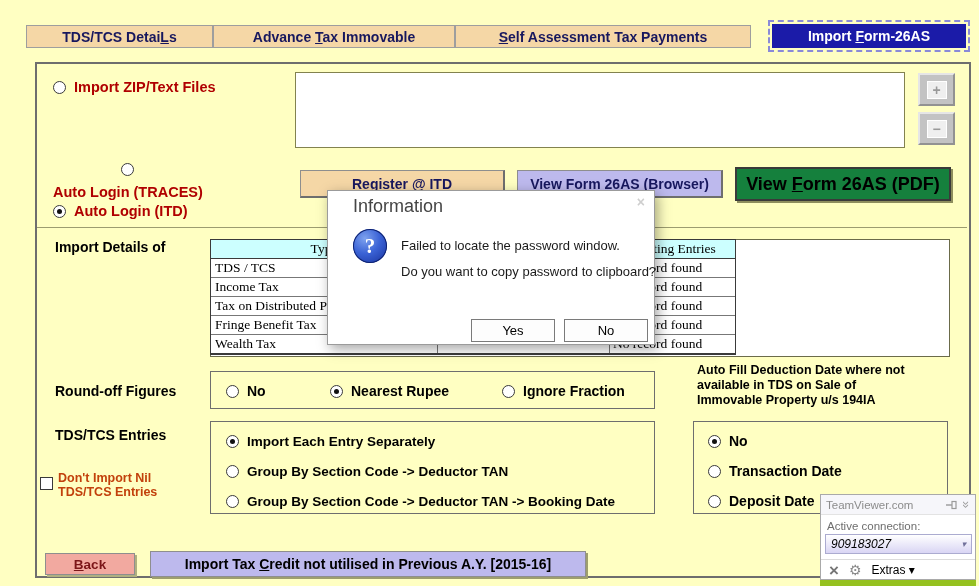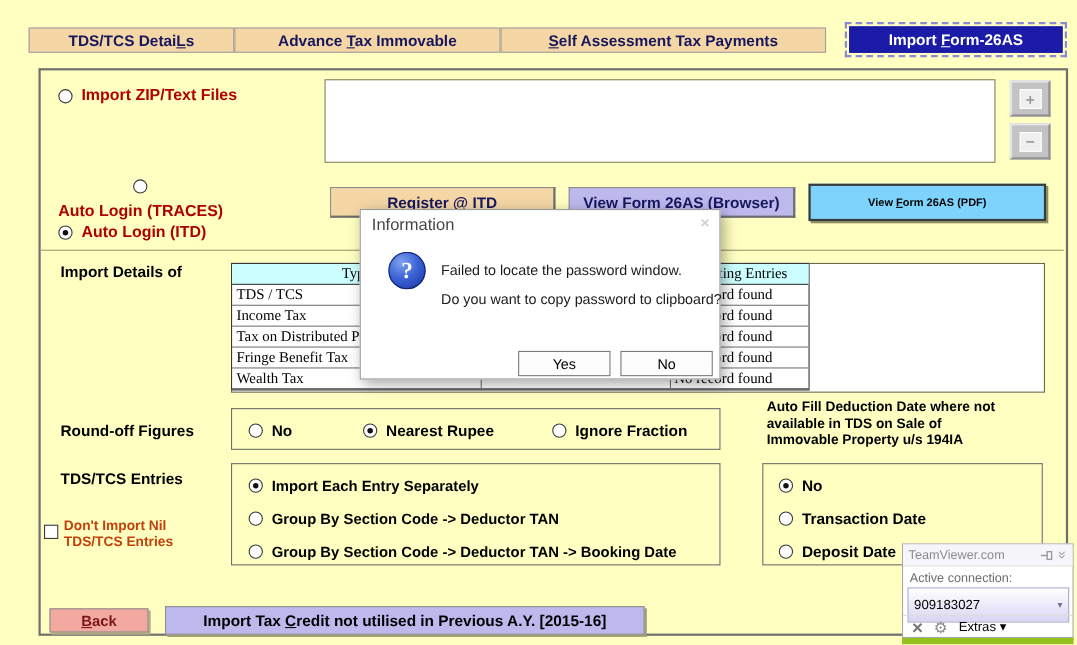--- a/index.html
+++ b/index.html
@@ -44,22 +44,22 @@
         font-weight:bold;font-size:14px;line-height:14px;display:flex;align-items:center;justify-content:center;}
 
   
   .btn{position:absolute;display:flex;align-items:center;justify-content:center;font-weight:bold;
         box-sizing:border-box;cursor:default;}
   .btn .lbl{white-space:pre;}
   .btn-register{left:300px;top:170px;width:205px;height:28px;background:#F5D7A6;color:#17175E;
         font-size:14px;border:1px solid #8E8E8E;border-right:2px solid #6E6E6E;border-bottom:2px solid #6E6E6E;}
   .btn-browser{left:517px;top:170px;width:206px;height:28px;background:#BDB9ED;color:#17175E;
         font-size:14px;border:1px solid #8E8E8E;border-right:2px solid #6E6E6E;border-bottom:2px solid #6E6E6E;}
-  .btn-pdf{left:735px;top:167px;width:216px;height:34px;background:#7dd3fc;color:#000;
-        font-size:10px;border:2px solid #3A3A3A;box-shadow:2px 2px 0 #8E8E5E;text-align:right;}
+  .btn-pdf{left:735px;top:167px;width:216px;height:34px;background:#15803d;color:#000;
+        font-size:18px;border:2px solid #3A3A3A;box-shadow:2px 2px 0 #8E8E5E;text-align:right;}
   .btn-back{left:45px;top:553px;width:90px;height:22px;background:#F2A9A0;color:#7B1518;
         font-size:13.5px;border:1px solid #8E8E8E;box-shadow:2px 2px 0 #B0B080;}
   .btn-credit{left:150px;top:551px;width:436px;height:26px;background:#BDB9ED;color:#000;
         font-size:14px;border:1px solid #8E8E8E;box-shadow:2px 2px 0 #9E9E6E;}
 
   
   .whitebox{position:absolute;left:210px;top:239px;width:740px;height:118px;background:#fff;
         border:1px solid #6B6B4A;box-sizing:border-box;}
   .tbl{position:absolute;left:210px;top:239px;width:526px;background:#fff;
         font-family:"Liberation Serif",serif;font-size:13.5px;color:#000;
@@ -75,44 +75,44 @@
 
   
   .note{position:absolute;left:697px;top:363px;width:252px;font-size:12.5px;font-weight:bold;
         color:#000;line-height:15px;}
 
   .chklabel{position:absolute;font-size:12.5px;font-weight:bold;color:#c2410c;line-height:14px;}
 
   
   .dlg{position:absolute;left:327px;top:190px;width:328px;height:155px;background:#fff;
        border:1px solid #9B9B9B;box-shadow:3px 4px 12px rgba(0,0,0,0.35);box-sizing:border-box;}
-  .dlg-title{position:absolute;left:10px;top:5px;font-size:15px;color:#454545;}
+  .dlg-title{position:absolute;left:25px;top:5px;font-size:18px;color:#454545;}
   .dlg-close{position:absolute;right:9px;top:3px;font-size:14px;color:#CFCFCF;font-weight:bold;}
   .dlg-icon{position:absolute;left:25px;top:38px;width:34px;height:34px;border-radius:50%;
        background:radial-gradient(circle at 35% 28%, #7EA2EE 0%, #3B63D6 45%, #16309B 100%);
        color:#fff;display:flex;align-items:center;justify-content:center;
        font-family:"Liberation Serif",serif;font-size:21px;font-weight:bold;
        box-shadow:inset 0 0 0 1px #0E2270;}
   .dlg-text{position:absolute;left:73px;font-size:13px;color:#1A1A1A;white-space:nowrap;}
   .dlg-btn{position:absolute;top:128px;width:84px;height:23px;background:#FDFDFD;border:1px solid #7A7A7A;
        display:flex;align-items:center;justify-content:center;font-size:13px;color:#000;box-sizing:border-box;}
 
   
   .tv{position:absolute;left:820px;top:494px;width:156px;height:86px;background:#fff;
       border:1px solid #A9A9A9;box-sizing:border-box;font-size:11.5px;}
   .tv-head{position:absolute;left:0;top:0;right:0;height:20px;background:#F6F6FA;
       border-bottom:1px solid #E3E3E3;display:flex;align-items:center;padding:0 5px;box-sizing:border-box;
       color:#8C8C8C;}
   .tv-head .t{flex:1;}
   .tv-ico{color:#9A9A9A;font-size:11px;margin-left:5px;}
   .rot90{display:inline-block;transform:rotate(90deg);font-size:13px;}
   .tv-conn{position:absolute;left:6px;top:25px;color:#6E6E6E;}
-  .tv-combo{position:absolute;left:4px;top:39px;width:147px;height:32px;
+  .tv-combo{position:absolute;left:4px;top:39px;width:147px;height:20px;
       background:linear-gradient(#FFFFFF,#D9D5F4);border:1px solid #ABABD0;box-sizing:border-box;
-      display:flex;align-items:center;padding:0 5px;color:#000;font-size:12px;}
+      display:flex;align-items:center;padding:0 5px;color:#000;font-size:12px;font-style:italic;}
   .tv-combo .id{flex:1;}
   .tv-combo .ar{color:#70709A;font-size:9px;}
   .tv-foot{position:absolute;left:0;right:0;top:64px;border-top:1px solid #DCDCDC;height:21px;
       display:flex;align-items:center;padding:0 8px;gap:10px;box-sizing:border-box;}
   .tv-x{color:#757575;font-weight:900;font-size:17px;line-height:17px;}
   .tv-gear{color:#8A8A8A;font-size:14px;}
   .tv-extras{color:#000;font-size:12px;}
   .tv-green{position:absolute;left:820px;top:580px;width:156px;height:6px;background:#95C11F;}
 </style>
 </head>

